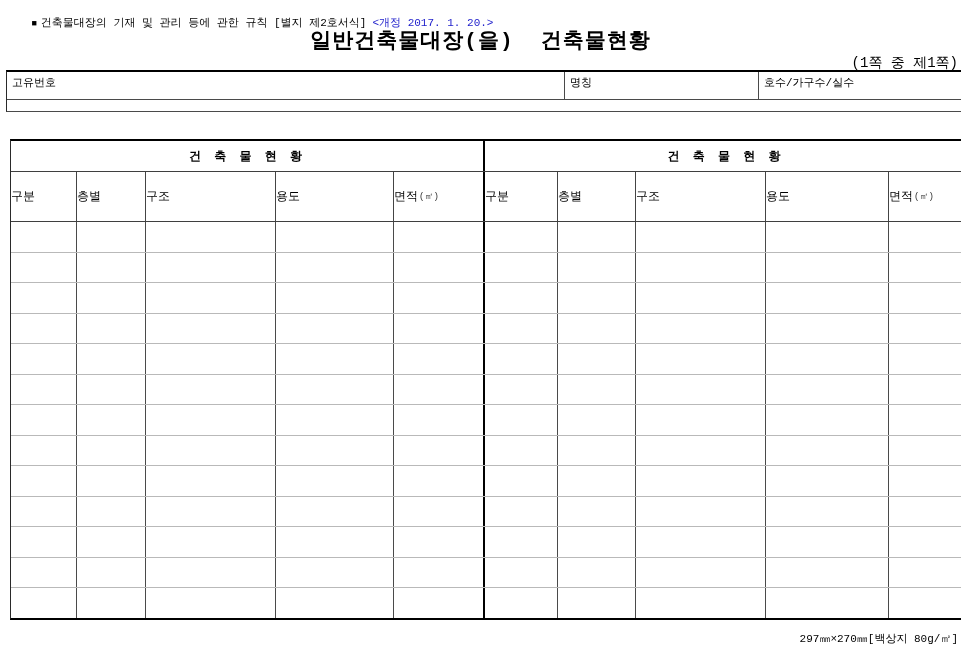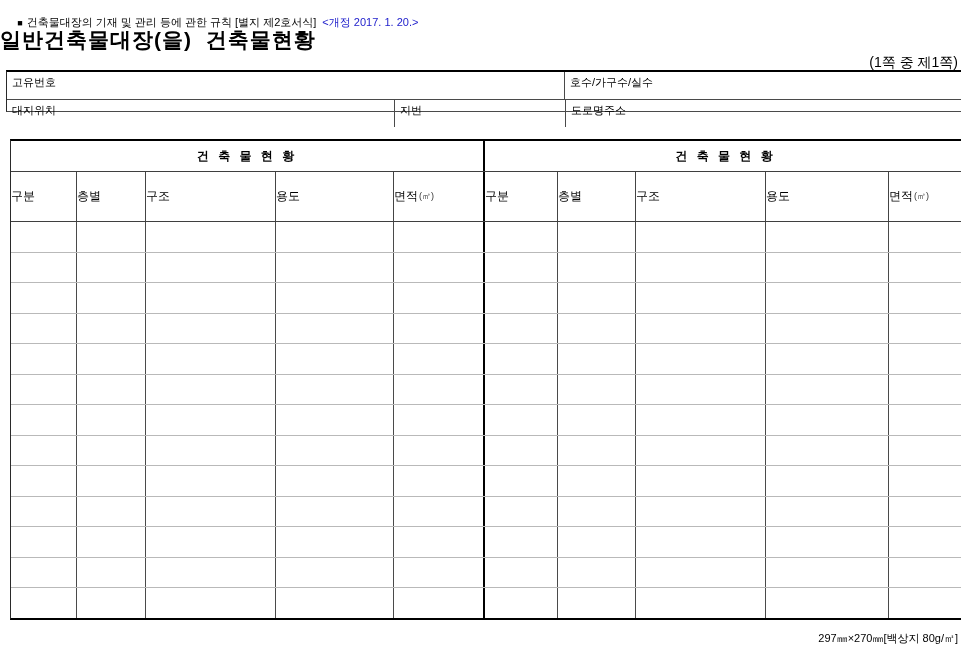--- a/index.html
+++ b/index.html
@@ -1,25 +1,25 @@
 <!DOCTYPE html>
 <html><head>
 <meta charset="utf-8">
 <style>
   html,body{margin:0;padding:0;background:#fff;}
   .page{
     position:relative;width:961px;height:649px;background:#fff;
-    font-family:Liberation Sans, sans-serif;color:#000;overflow:hidden;
+    font-family:Liberation Mono, monospace;color:#000;overflow:hidden;
   }
   
   .topline{position:absolute;left:5px;top:3px;font-size:11px;white-space:pre;}
   .topline .bullet{font-size:9px;margin-right:4px;}
   .topline .amend{color:#2222cc;margin-left:6px;}
   
-  .title{position:absolute;left:0;right:0;top:26px;margin:0;text-align:left;
+  .title{position:absolute;left:0;right:0;top:26px;margin:0;text-align:center;
     font-size:21px;font-weight:bold;letter-spacing:1px;white-space:pre;}
   .pageno{position:absolute;right:3px;top:54px;font-size:14px;}
   
   .info-table{position:absolute;left:6px;top:70px;width:957px;height:42px;box-sizing:border-box;
     border-top:2px solid #000;border-left:1px solid #2a2a2a;border-right:1px solid #2a2a2a;
     border-bottom:1px solid #4a4a4a;background:#fff;}
   .irow{display:grid;box-sizing:border-box;}
   .irow1{height:28px;grid-template-columns:558px 194px 1fr;border-bottom:1px solid #4a4a4a;}
   .irow2{height:27px;grid-template-columns:388px 171px 1fr;}
   .icell{box-sizing:border-box;padding:3px 5px 0 5px;font-size:11px;border-right:1px solid #4a4a4a;overflow:hidden;}
@@ -59,26 +59,22 @@
     <span class="bullet">■</span><span>건축물대장의 기재 및 관리 등에 관한 규칙 [별지 제2호서식]</span><span class="amend">&lt;개정 2017. 1. 20.&gt;</span>
   </div>
 
   <h1 class="title">일반건축물대장(을)  건축물현황</h1>
 
   <div class="pageno">(1쪽 중 제1쪽)</div>
 
   <div class="info-table">
     <div class="irow irow1">
       <div class="icell">고유번호</div>
+      <div class="icell">명칭</div>
       <div class="icell last">호수/가구수/실수</div>
-    </div>
-    <div class="irow irow2">
-      <div class="icell">대지위치</div>
-      <div class="icell">지번</div>
-      <div class="icell last">도로명주소</div>
     </div>
   </div>
 
   <div class="status-table">
 
     <div class="cols2 sec-row">
       <div class="sec-cell first">건 축 물 현 황</div>
       <div class="sec-cell">건 축 물 현 황</div>
     </div>
 

